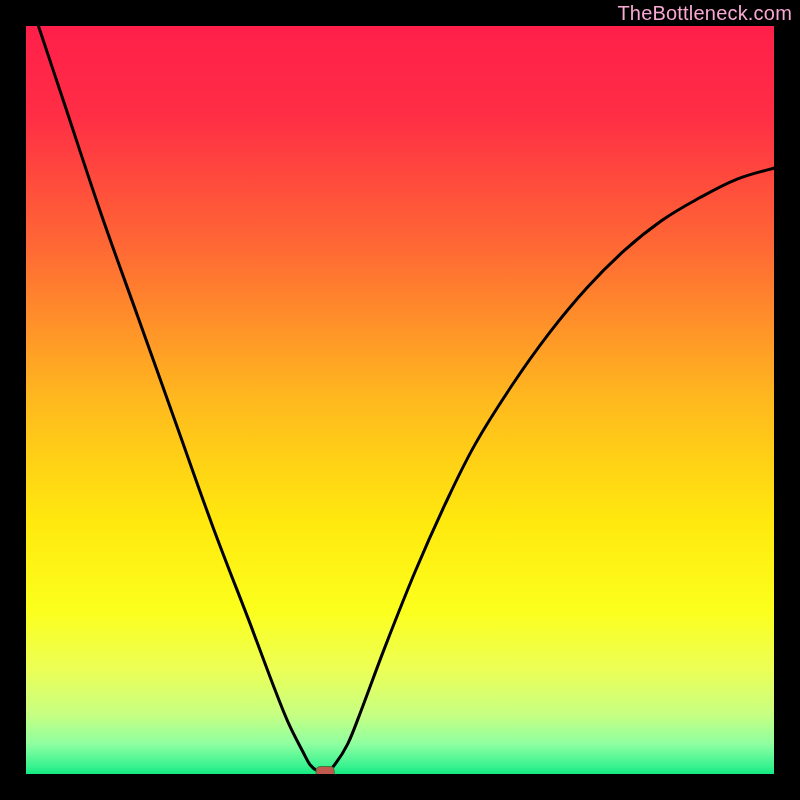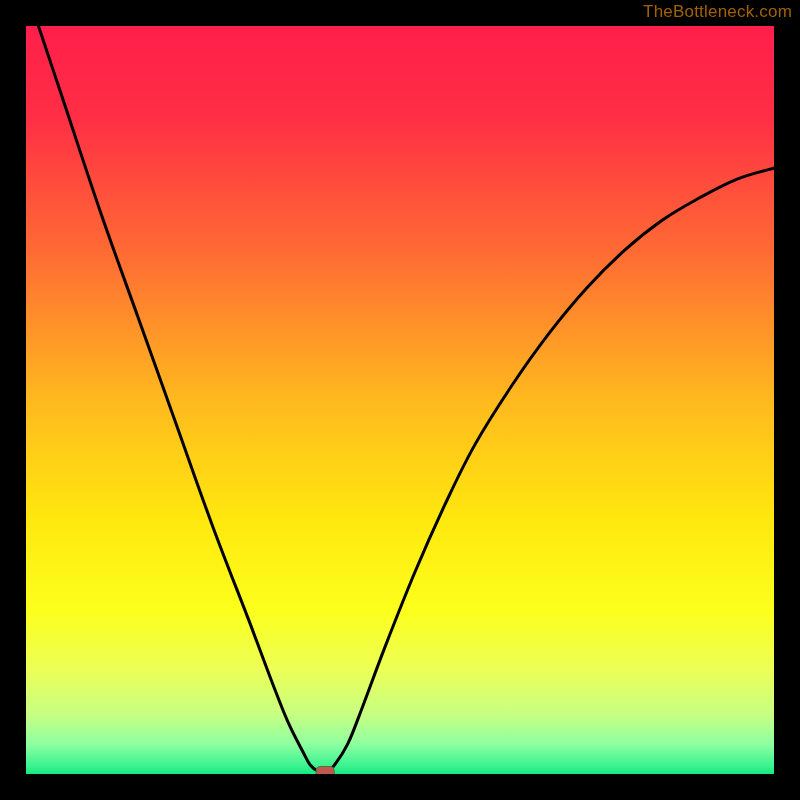--- a/index.html
+++ b/index.html
@@ -24,23 +24,23 @@
     top: 26px;
     width: 748px;
     height: 748px;
     
   }
   .watermark {
     position: absolute;
     top: 2px;
     right: 8px;
     font-family: Arial, Helvetica, sans-serif;
-    font-size: 17px;
+    font-size: 20px;
     font-weight: 500;
-    color: #a16207;
+    color: #f9a8d4;
     letter-spacing: 0.2px;
     text-align: right;
   }
   svg {
     display: block;
   }
 </style>
 </head>
 <body>
 

